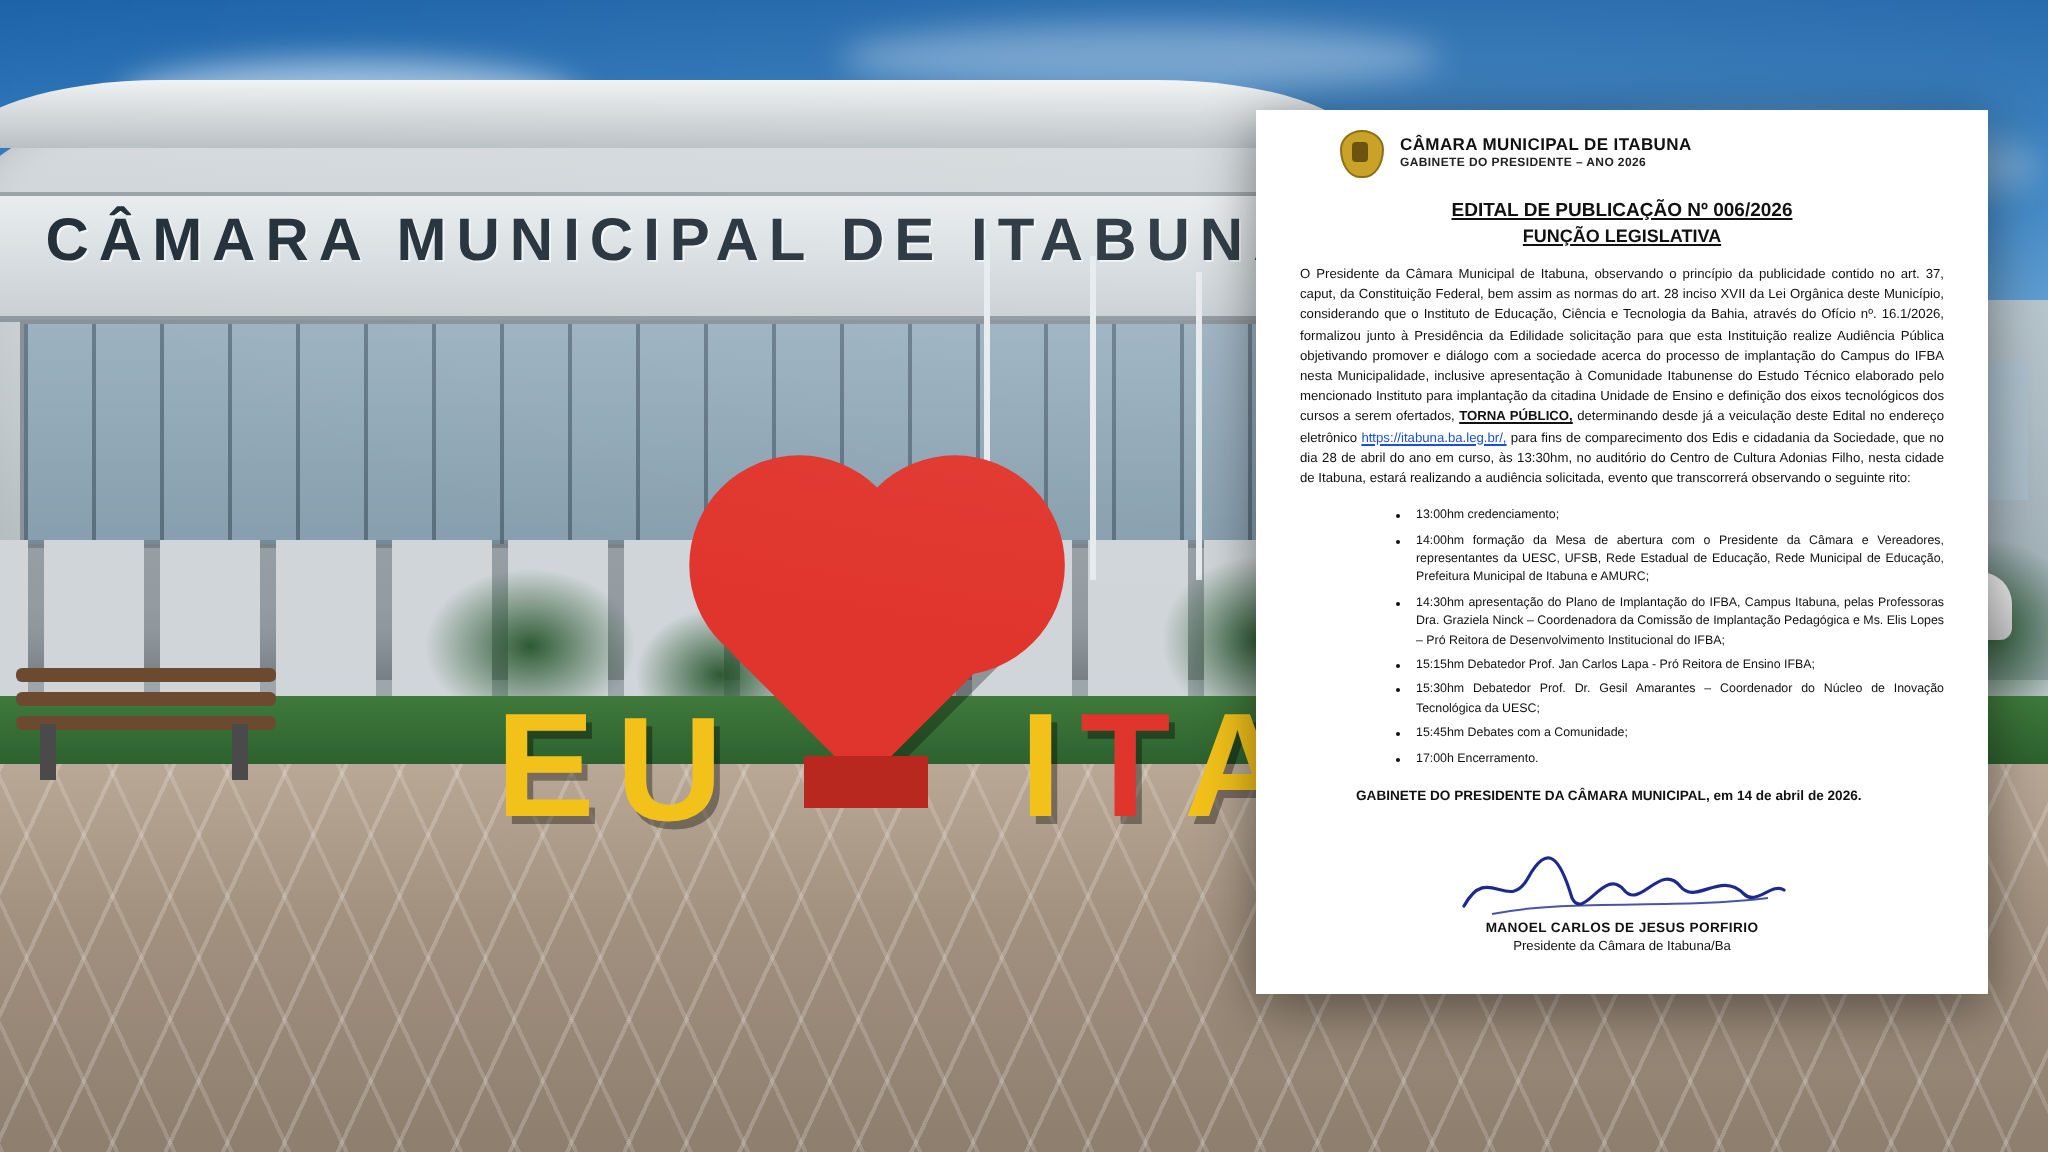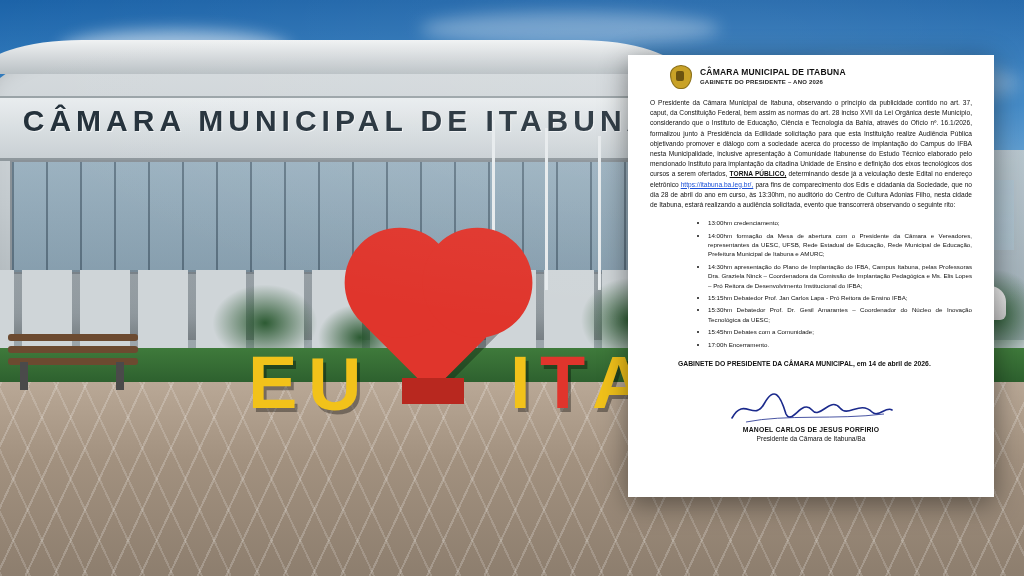--- a/index.html
+++ b/index.html
@@ -397,20 +397,22 @@
   <div class="doc">
 
     <div class="doc-head">
       <div class="brasao"></div>
       <div>
         <div class="org-name">CÂMARA MUNICIPAL DE ITABUNA</div>
         <div class="org-sub">GABINETE DO PRESIDENTE – ANO 2026</div>
       </div>
     </div>
 
+    <div class="doc-title">EDITAL DE PUBLICAÇÃO Nº 006/2026</div>
+    <div class="doc-subtitle">FUNÇÃO LEGISLATIVA</div>
 
     <div class="body-text">
       <span>O Presidente da Câmara Municipal de Itabuna, observando o princípio da publicidade contido no art. 37, caput, da Constituição Federal, bem assim as normas do art. 28 inciso XVII da Lei Orgânica deste Município, considerando que o Instituto de Educação, Ciência e Tecnologia da Bahia, através do Ofício nº. 16.1/2026, formalizou junto à Presidência da Edilidade solicitação para que esta Instituição realize Audiência Pública objetivando promover e diálogo com a sociedade acerca do processo de implantação do Campus do IFBA nesta Municipalidade, inclusive apresentação à Comunidade Itabunense do Estudo Técnico elaborado pelo mencionado Instituto para implantação da citadina Unidade de Ensino e definição dos eixos tecnológicos dos cursos a serem ofertados, </span><span class="ul">TORNA PÚBLICO,</span><span> determinando desde já a veiculação deste Edital no endereço eletrônico </span><a class="link" href="#">https://itabuna.ba.leg.br/,</a><span> para fins de comparecimento dos Edis e cidadania da Sociedade, que no dia 28 de abril do ano em curso, às 13:30hm, no auditório do Centro de Cultura Adonias Filho, nesta cidade de Itabuna, estará realizando a audiência solicitada, evento que transcorrerá observando o seguinte rito:</span>
     </div>
 
     <ul class="agenda">
       <li>13:00hm credenciamento;</li>
       <li>14:00hm formação da Mesa de abertura com o Presidente da Câmara e Vereadores, representantes da UESC, UFSB, Rede Estadual de Educação, Rede Municipal de Educação, Prefeitura Municipal de Itabuna e AMURC;</li>
       <li>14:30hm apresentação do Plano de Implantação do IFBA, Campus Itabuna, pelas Professoras Dra. Graziela Ninck – Coordenadora da Comissão de Implantação Pedagógica e Ms. Elis Lopes – Pró Reitora de Desenvolvimento Institucional do IFBA;</li>
       <li>15:15hm Debatedor Prof. Jan Carlos Lapa - Pró Reitora de Ensino IFBA;</li>

